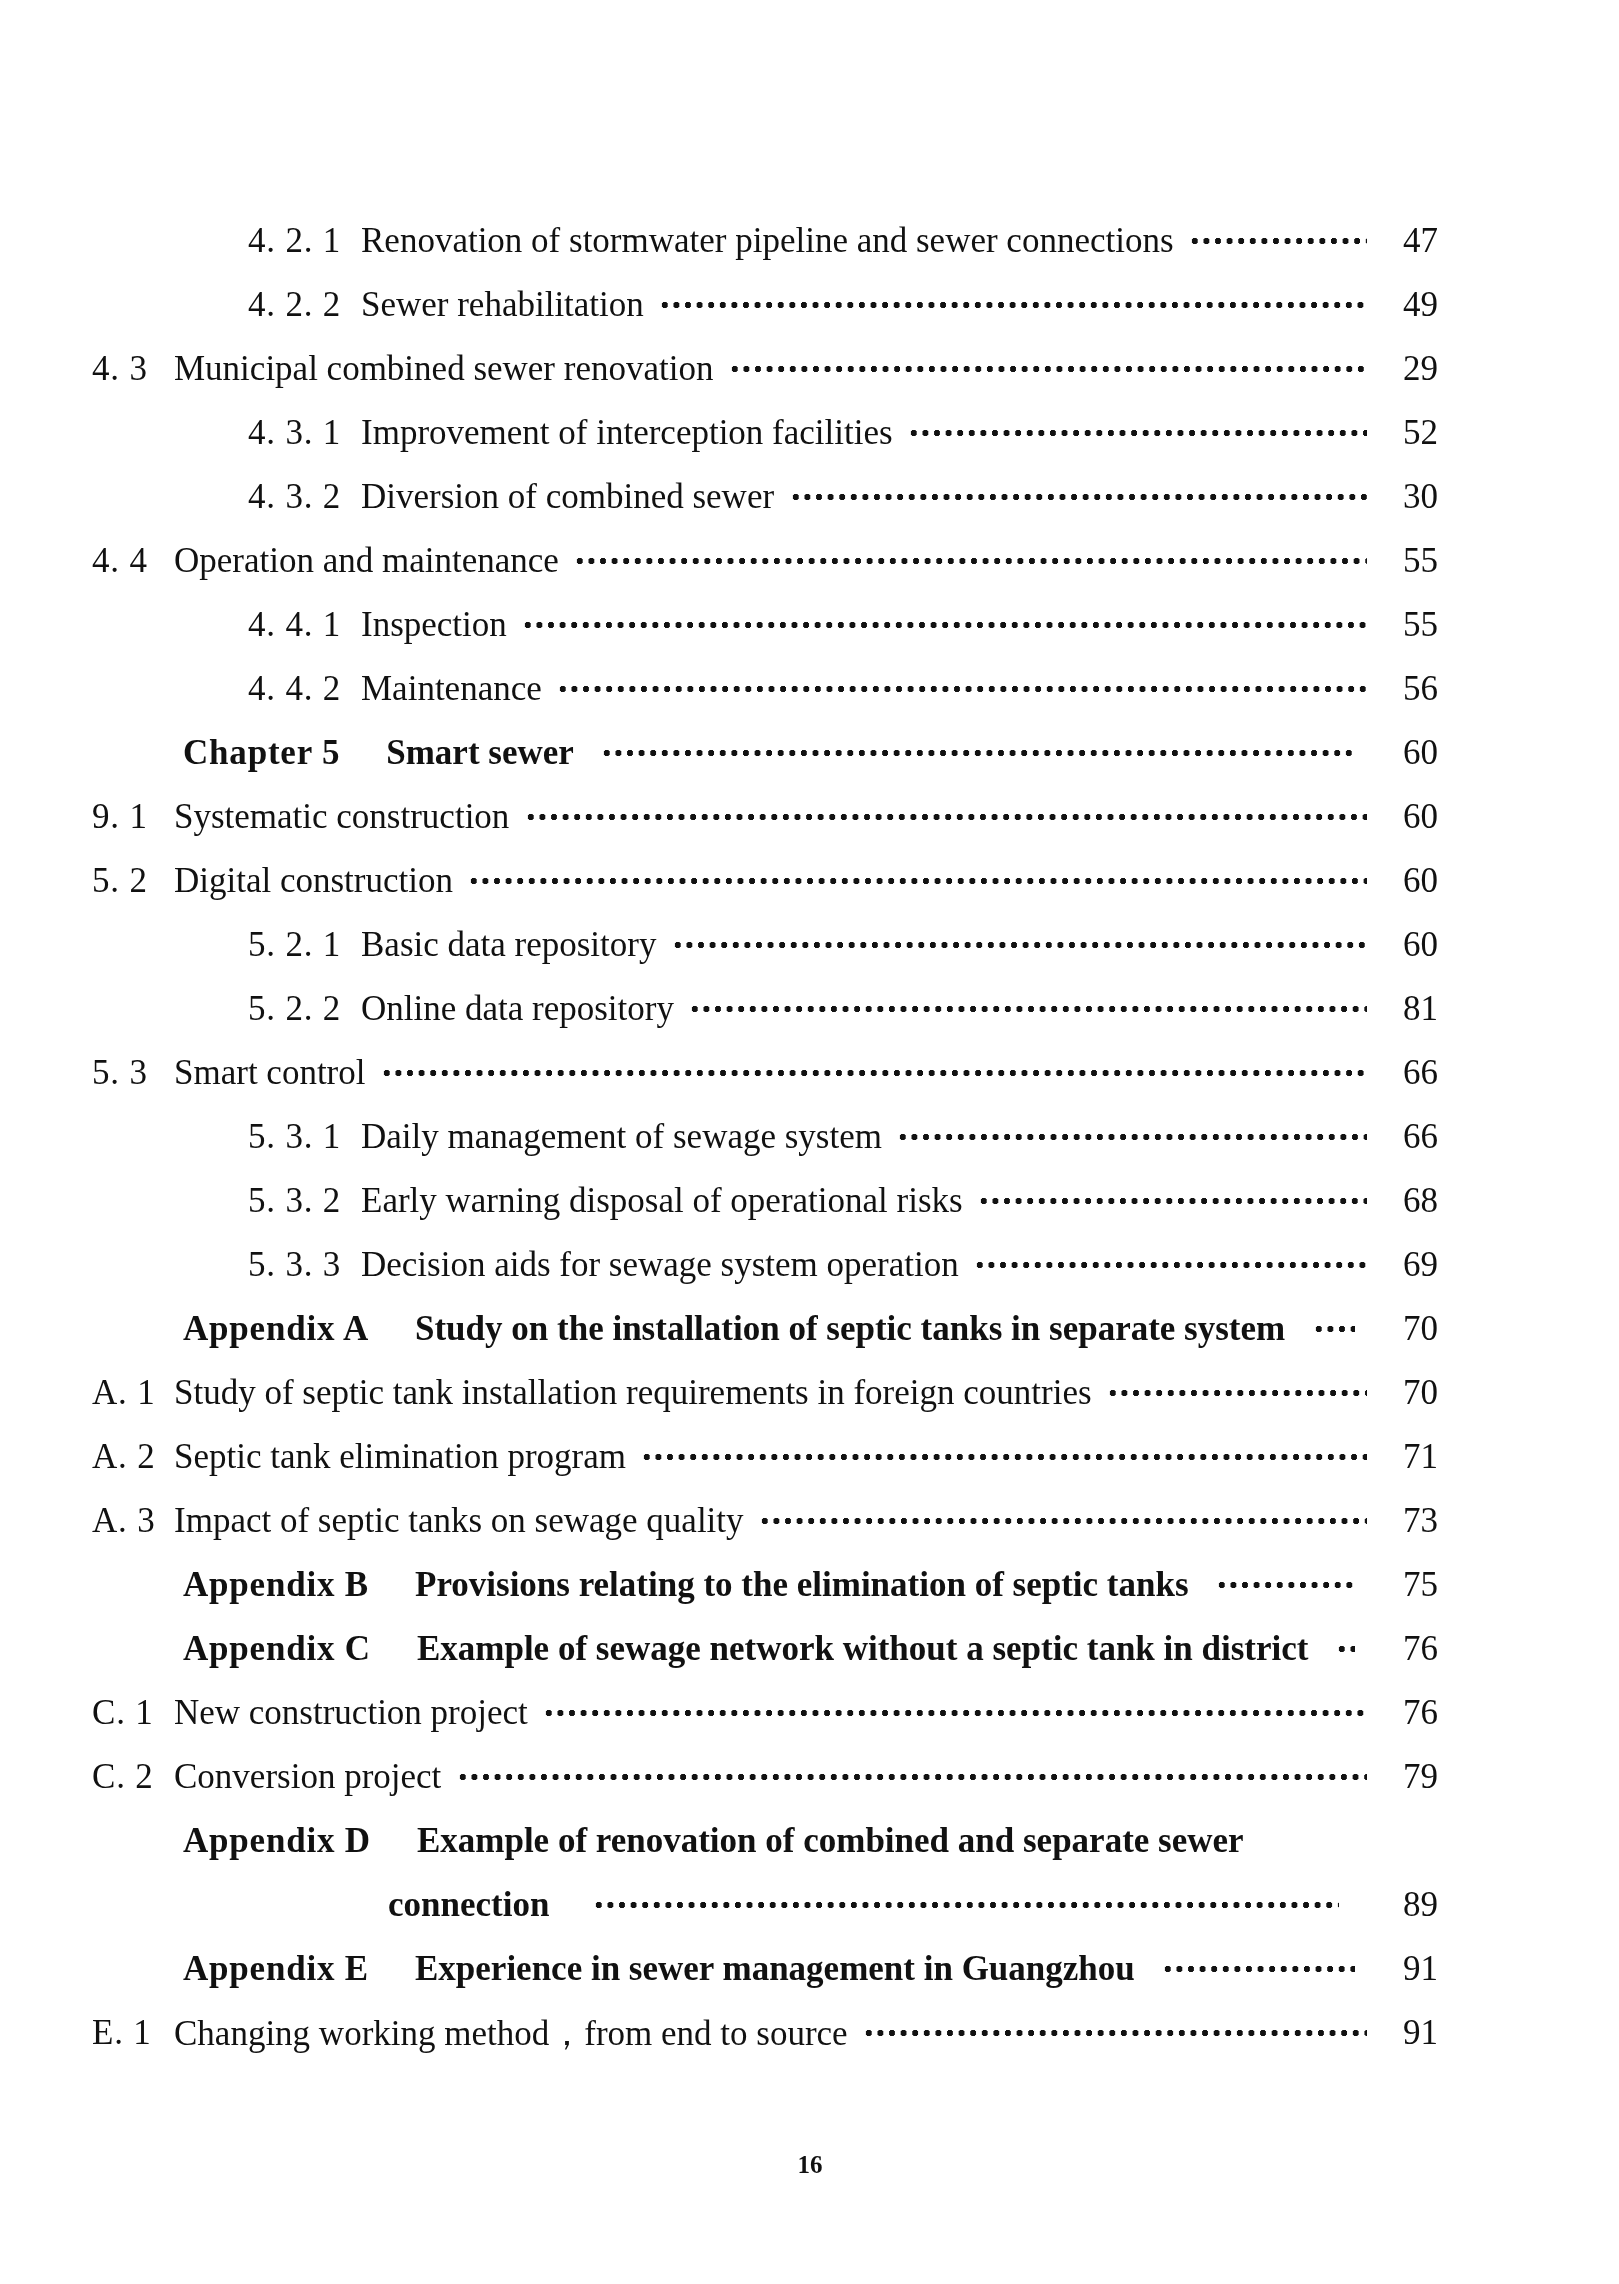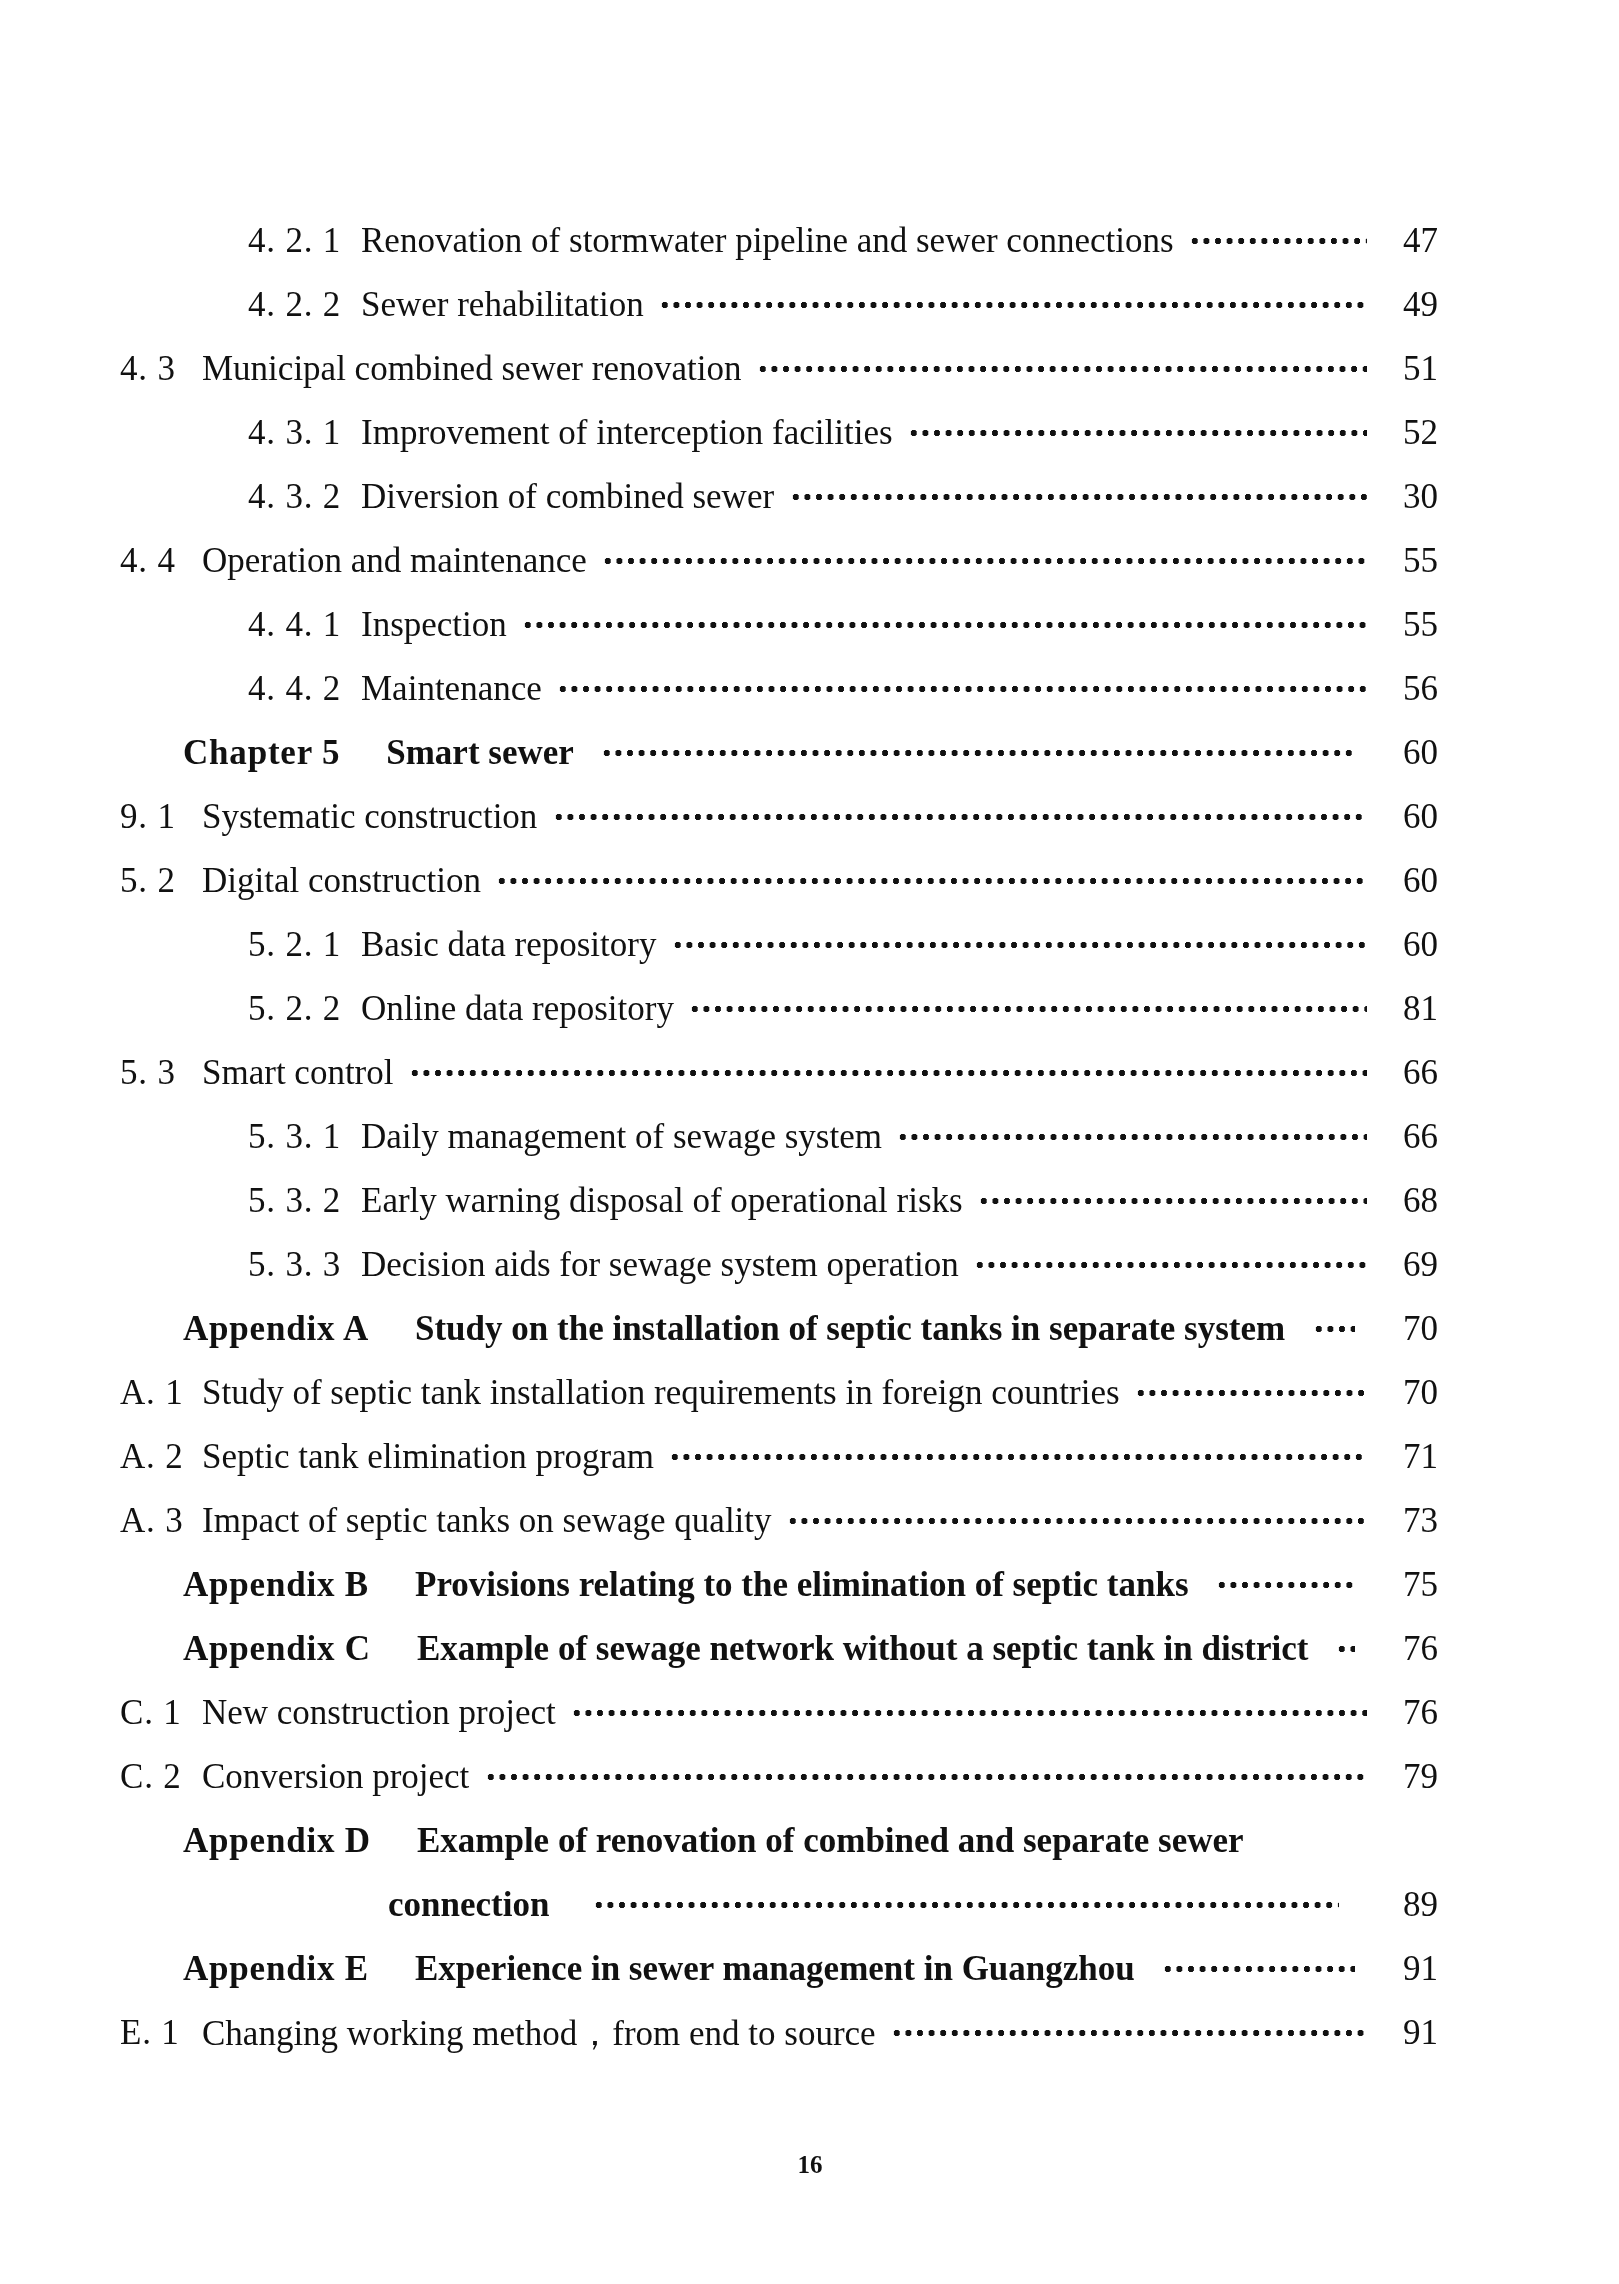--- a/index.html
+++ b/index.html
@@ -20,21 +20,21 @@
   }
   .row {
     height: 64px;
     display: flex;
     align-items: center;
     padding-right: 182px;
     font-size: 35px;
     white-space: nowrap;
   }
   .lvl0 { padding-left: 183px; gap: 12px; }
-  .lvl1 { padding-left: 120px; justify-content: flex-end; }
+  .lvl1 { padding-left: 92px; justify-content: flex-end; }
   .lvl2 { padding-left: 248px; }
   .cont { padding-left: 388px; gap: 28px; }
   .bold .num, .bold .title { font-weight: bold; }
   .num  { flex: none; letter-spacing: 0.8px; }
   .lvl0 .num { margin-right: 34px; }
   .lvl1 .num { width: 82px; }
   .lvl2 .num { width: 113px; }
   .title { flex: none; }
   .leader {
     flex: 1 1 auto;
@@ -79,21 +79,21 @@
     <span class="num">4. 2. 2</span>
     <span class="title">Sewer rehabilitation</span>
     <span class="leader"></span>
     <span class="pg">49</span>
   </div>
 
   <div class="row lvl1">
     <span class="num">4. 3</span>
     <span class="title">Municipal combined sewer renovation</span>
     <span class="leader"></span>
-    <span class="pg">51</span>
+    <span class="pg">29</span>
   </div>
 
   <div class="row lvl2">
     <span class="num">4. 3. 1</span>
     <span class="title">Improvement of interception facilities</span>
     <span class="leader"></span>
     <span class="pg">52</span>
   </div>
 
   <div class="row lvl2">

